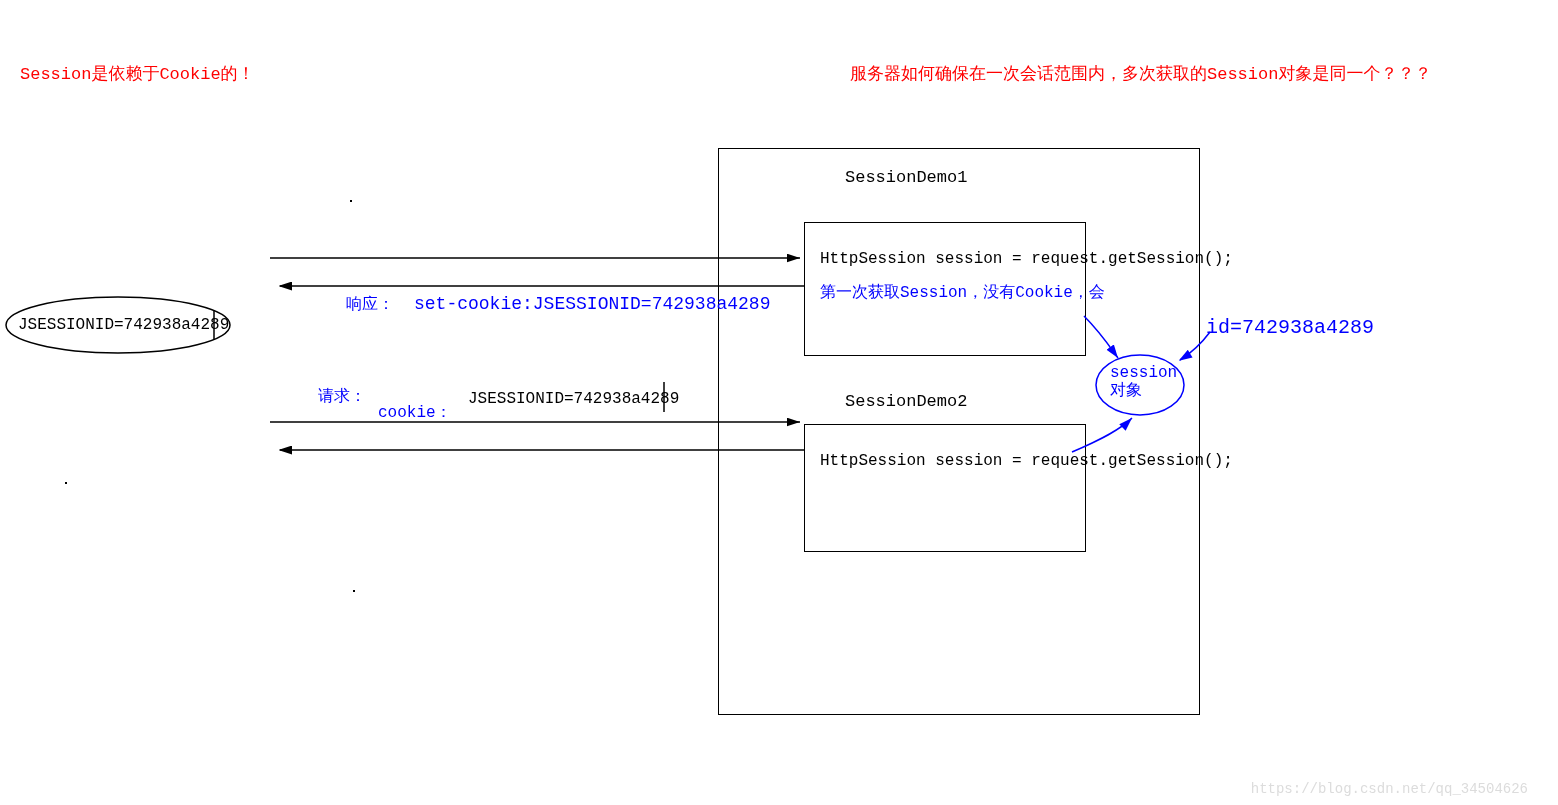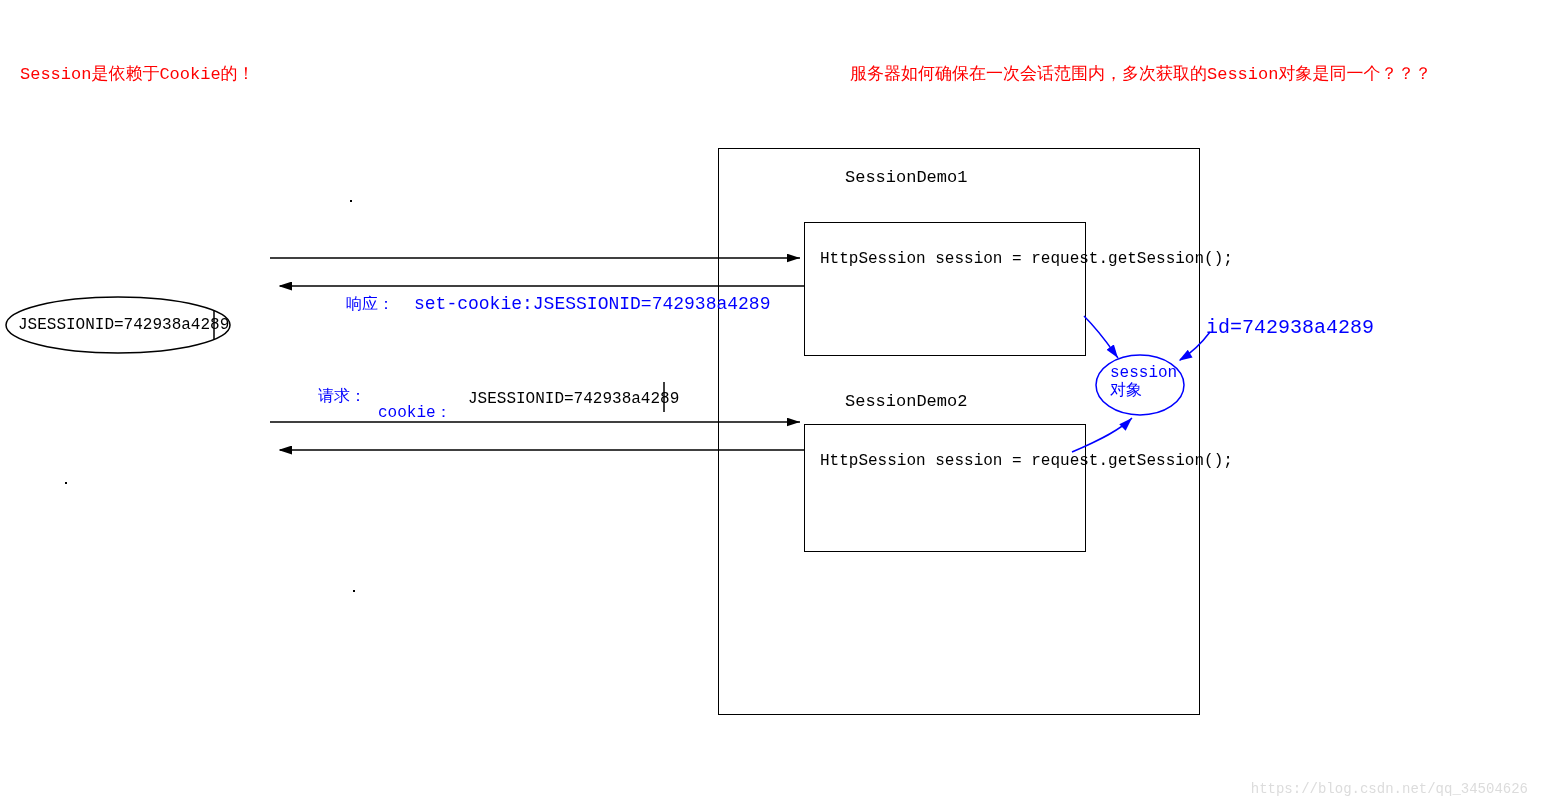--- a/index.html
+++ b/index.html
@@ -42,20 +42,21 @@
   <div class="abs red mono" style="left:850px; top:62px; font-size:17px;">服务器如何确保在一次会话范围内，多次获取的Session对象是同一个？？？</div>
 
   <div class="abs box" style="left:718px; top:148px; width:480px; height:565px;"></div>
 
   <div class="abs black mono" style="left:845px; top:168px; font-size:17px;">SessionDemo1</div>
 
   <div class="abs box" style="left:804px; top:222px; width:280px; height:132px;"></div>
 
   <div class="abs black mono" style="left:820px; top:250px; font-size:16px; white-space:nowrap;">HttpSession session = request.getSession();</div>
 
+  <div class="abs blue mono" style="left:820px; top:282px; font-size:16px; white-space:nowrap;">第一次获取Session，没有Cookie，会</div>
 
   <div class="abs black mono" style="left:845px; top:392px; font-size:17px;">SessionDemo2</div>
 
   <div class="abs box" style="left:804px; top:424px; width:280px; height:126px;"></div>
 
   <div class="abs black mono" style="left:820px; top:452px; font-size:16px; white-space:nowrap;">HttpSession session = request.getSession();</div>
 
   <svg class="abs" style="left:0px; top:290px; overflow:visible;" width="245" height="70">
     <ellipse cx="118" cy="35" rx="112" ry="28" fill="none" stroke="#000" stroke-width="1.5"></ellipse>
   </svg>

